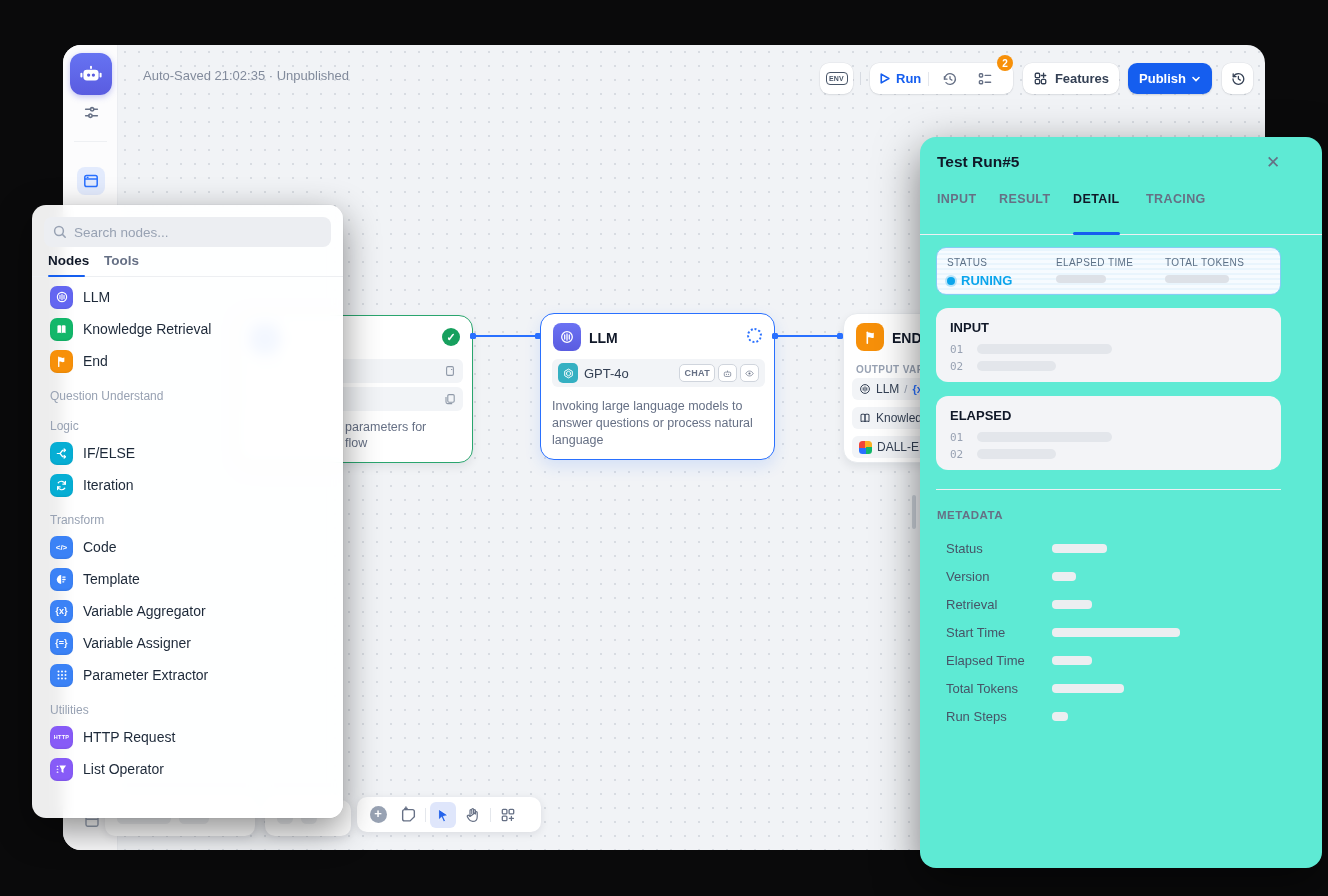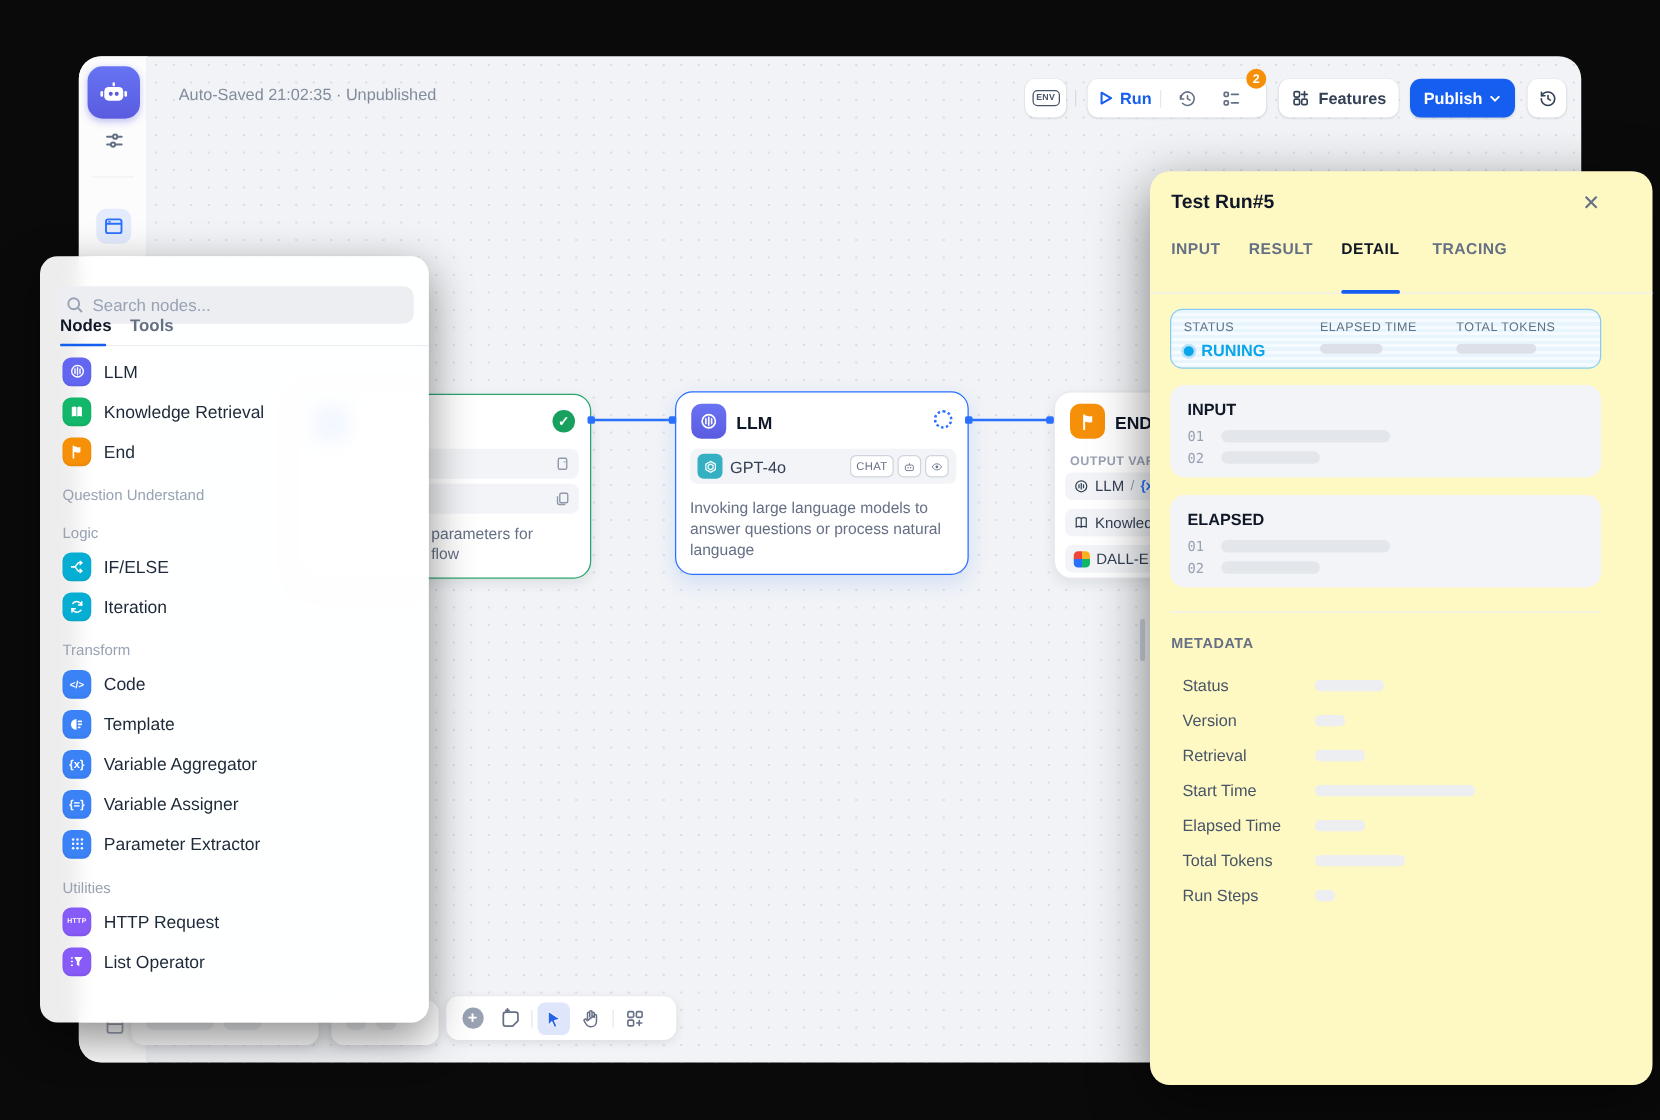--- a/index.html
+++ b/index.html
@@ -77,21 +77,21 @@
   .spinner {
     position:absolute; left:206px; top:14px; width:15px; height:15px;
     border:2px dotted #2970ff; border-radius:50%;
     animation:spin 1.2s linear infinite;
   }
   @keyframes spin { to { transform:rotate(360deg);} }
   .mini-badge {
     height:18px; border:1px solid #d0d5dd; border-radius:5px; background:#fff;
     display:flex; align-items:center; justify-content:center; padding:0 4px;
   }
-  .chat-pill { font-size:9px; font-weight:400; color:#667085; letter-spacing:.3px; }
+  .chat-pill { font-size:9px; font-weight:700; color:#667085; letter-spacing:.3px; }
   .endrow-txt { font-size:12px; color:#344054; font-weight:500; white-space:nowrap; }
   .dalle-swatch {
     width:13px; height:13px; border-radius:3.5px;
     background:conic-gradient(#fdb022 0 25%, #12b76a 0 50%, #2970ff 0 75%, #f04438 0);
   }
 
   
   .ctl-card { position:absolute; background:#fff; border-radius:10px; box-shadow:0 2px 8px rgba(16,24,40,.1); }
   .toolbar { display:flex; align-items:center; gap:4px; padding:0 8px; }
   .tool-slot { width:26px; height:26px; border-radius:6px; display:flex; align-items:center; justify-content:center; }
@@ -100,40 +100,40 @@
   .ghost-pill { background:#eef0f3; border-radius:6px; }
 
   
   .node-panel {
     position:absolute; left:32px; top:205px; width:311px; height:613px;
     background:rgba(255,255,255,.93); backdrop-filter:blur(7px); -webkit-backdrop-filter:blur(7px);
     border-radius:14px; box-shadow:0 12px 36px rgba(0,0,0,.45), 0 0 0 0.5px rgba(16,24,40,.06);
     z-index:10;
   }
   .search-box {
-    position:absolute; left:12px; top:24px; width:287px; height:30px;
+    position:absolute; left:12px; top:12px; width:287px; height:30px;
     background:#eceef2; border-radius:8px; display:flex; align-items:center; gap:7px; padding:0 9px;
   }
   .search-ph { font-size:13.5px; color:#98a2b3; }
   .np-tab { position:absolute; top:48px; font-size:13.5px; }
   .np-tab.active { font-weight:bold; color:#101828; }
   .np-tab.idle { color:#667085; font-weight:600; }
   .np-underline { position:absolute; left:16px; top:69.5px; width:37px; height:2.5px; background:#155eef; border-radius:2px; z-index:2; }
   .np-divider { position:absolute; left:0; top:71px; width:100%; height:1px; background:#edeff2; }
   .np-list { position:absolute; left:8px; top:76px; right:8px; }
   .nitem { height:32px; display:flex; align-items:center; gap:10px; padding-left:10px; border-radius:8px; }
   .nitem-label { font-size:14px; color:#1d2939; font-weight:500; }
   .nsec { height:22px; margin-top:8px; display:flex; align-items:center; padding-left:10px; font-size:12px; color:#98a2b3; font-weight:400; }
   .nicon { width:23px; height:23px; border-radius:7px; display:flex; align-items:center; justify-content:center; color:#fff; flex:0 0 auto; box-shadow:inset 0 -1px 2px rgba(0,0,0,.08); }
   .glyph-txt { color:#fff; font-weight:bold; }
 
   
   .run-panel {
     position:absolute; left:920px; top:137px; width:402px; height:731px;
-    background:#fef9c3; border-radius:16px; box-shadow:0 14px 44px rgba(0,0,0,.5);
+    background:#5eead4; border-radius:16px; box-shadow:0 14px 44px rgba(0,0,0,.5);
     z-index:11;
   }
   .rp-title { position:absolute; left:17px; top:16px; font-size:15.5px; font-weight:bold; color:#101828; }
   .rp-close { position:absolute; left:340px; top:12px; width:26px; height:26px; display:flex; align-items:center; justify-content:center; font-size:17px; color:#667085; }
   .rp-tab { position:absolute; top:55px; font-size:12.5px; font-weight:600; letter-spacing:.4px; color:#667085; }
   .rp-tab.active { color:#101828; font-weight:bold; }
   .rp-tab-line { position:absolute; left:153px; top:95px; width:47px; height:2.5px; background:#155eef; border-radius:2px; z-index:2; }
   .rp-divider { position:absolute; left:0; top:96.5px; width:100%; height:1px; background:#eef0f3; }
   .status-card {
     position:absolute; left:16px; top:110px; width:345px; height:48px; border-radius:10px;

